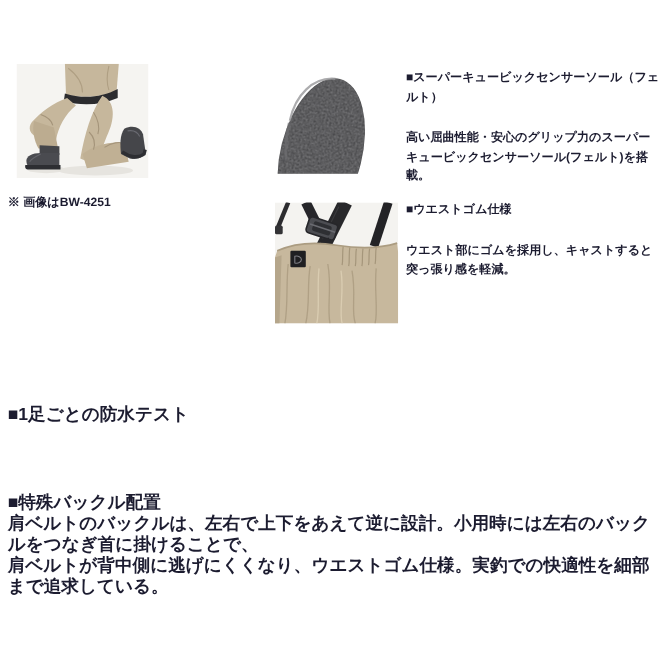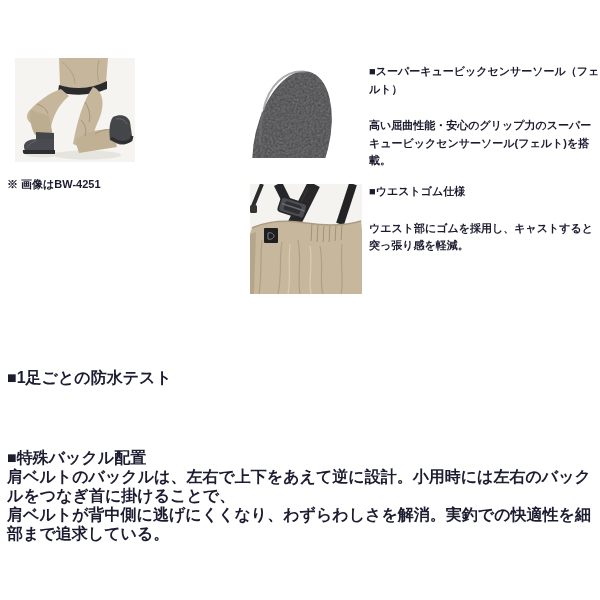--- a/index.html
+++ b/index.html
@@ -153,16 +153,16 @@
 突っ張り感を軽減。</p>
   </section>
 
   <section class="sec sec-wide sec-waterproof">
     <h3>■1足ごとの防水テスト</h3>
   </section>
 
   <section class="sec sec-wide sec-buckle">
     <h3>■特殊バックル配置</h3>
     <p>肩ベルトのバックルは、左右で上下をあえて逆に設計。小用時には左右のバックルをつなぎ首に掛けることで、
-肩ベルトが背中側に逃げにくくなり、わずらわしさを解消。実釣での快適性を細部まで追求している。</p>
+肩ベルトが背中側に逃げにくくなり、ウエストゴム仕様。実釣での快適性を細部まで追求している。</p>
   </section>
 
 </div>
 
 </body></html>

